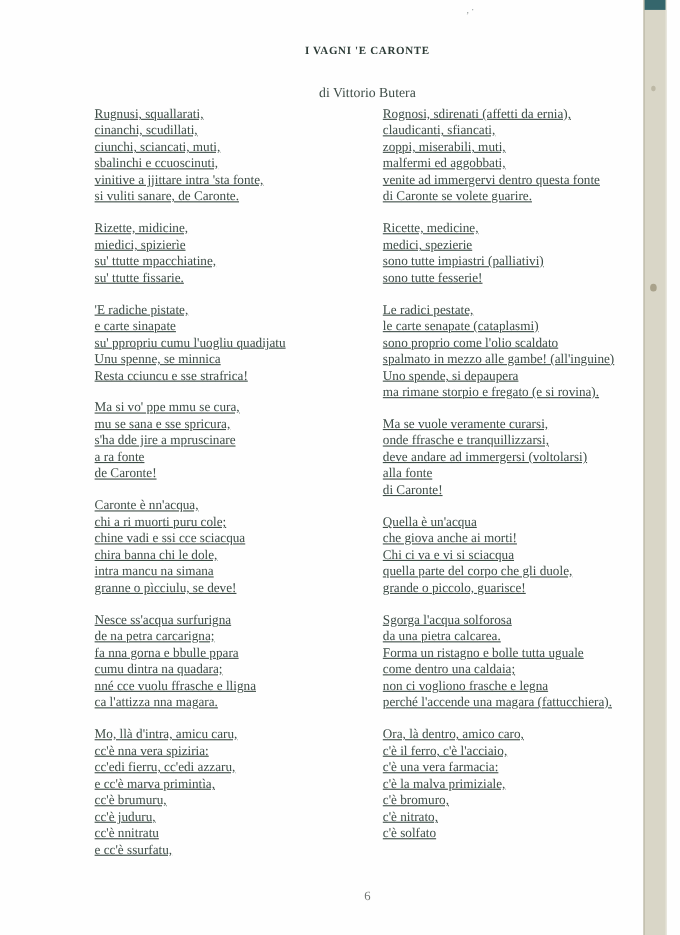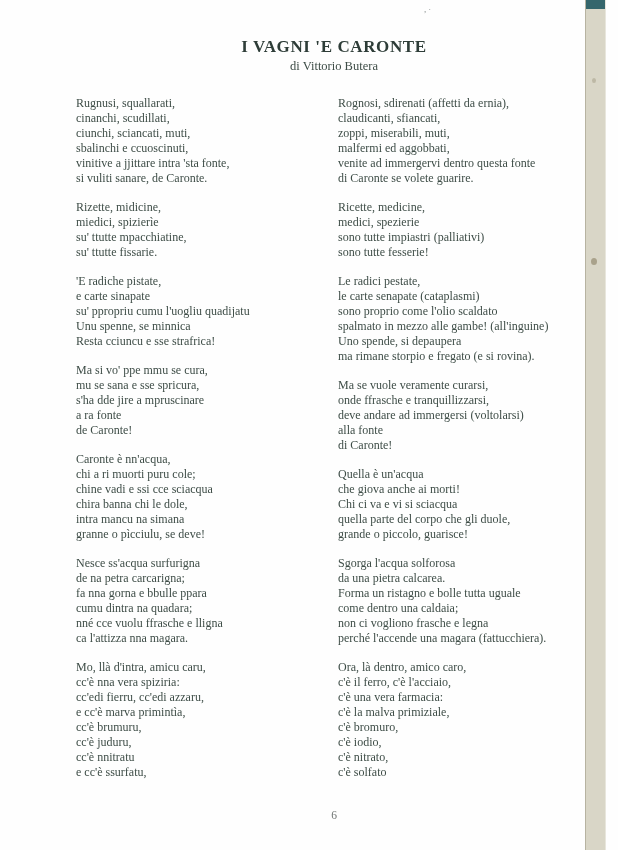--- a/index.html
+++ b/index.html
@@ -68,48 +68,49 @@
   }
   .header {
     position: absolute;
     left: 70px;
     width: 528px;
     top: 38px;
     text-align: center;
     color: var(--title-color, #2e3d38);
   }
   .title {
-    font-size: 17px;
+    font-size: 10px;
     font-weight: bold;
     letter-spacing: 0.6px;
     line-height: 18px;
   }
   .subtitle {
     font-size: 12.5px;
     line-height: 18px;
-    margin-top: 1px;
+    margin-top: 19px;
     color: var(--text-color, #3e4d47);
   }
   .columns {
     position: absolute;
     top: 96px;
     left: 0;
     width: 618px;
   }
   .column {
     position: absolute;
     top: 0;
     color: var(--text-color, #3e4d47);
     font-size: 12px;
     line-height: 15px;
   }
   .column-left  { left: 70px;  width: 250px; }
   .column-right { left: 332px; width: 250px; }
   .stanza {
-    margin: 0 0 14px 6px;
+    margin: 0 0 14px 16px;
+    text-decoration: underline;
   }
   .poem-line {
     white-space: nowrap;
   }
   .footer {
     position: absolute;
     left: 70px;
     width: 528px;
     top: 805px;
     text-align: center;
@@ -232,21 +233,20 @@
           <div class="poem-line">come dentro una caldaia;</div>
           <div class="poem-line">non ci vogliono frasche e legna</div>
           <div class="poem-line">perché l'accende una magara (fattucchiera).</div>
         </div>
         <div class="stanza">
           <div class="poem-line">Ora, là dentro, amico caro,</div>
           <div class="poem-line">c'è il ferro, c'è l'acciaio,</div>
           <div class="poem-line">c'è una vera farmacia:</div>
           <div class="poem-line">c'è la malva primiziale,</div>
           <div class="poem-line">c'è bromuro,</div>
-          <div class="poem-line">c'è iodio,</div>
           <div class="poem-line">c'è nitrato,</div>
           <div class="poem-line">c'è solfato</div>
         </div>
       </div>
   </div>
 
   <div class="footer">
     <span class="page-number">6</span>
   </div>
 

